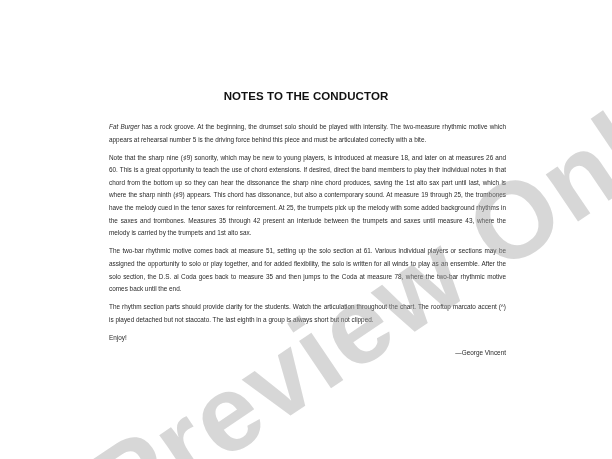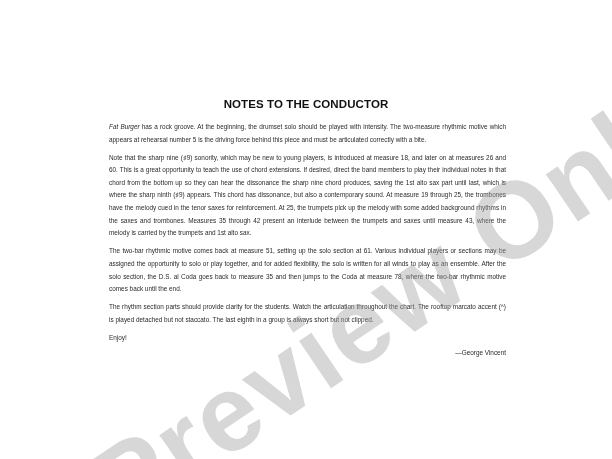--- a/index.html
+++ b/index.html
@@ -2,21 +2,21 @@
 <html><head>
   <meta charset="utf-8">
   <style>
     html, body { margin: 0; padding: 0; }
     body {
       width: 612px; height: 459px; background: #ffffff; position: relative; overflow: hidden;
       font-family: "Liberation Sans", "DejaVu Sans", sans-serif; color: #222;
     }
     .page { position: absolute; left: 0; top: 0; width: 612px; height: 459px; }
     .title {
-      position: absolute; left: 0; width: 612px; top: 98px; text-align: center;
+      position: absolute; left: 0; width: 612px; top: 90px; text-align: center;
       font-weight: bold; font-size: 11.5px; letter-spacing: 0.1px; color: #111;
     }
     .body {
       position: absolute; left: 109px; top: 121px; width: 397px;
       font-size: 6.4px; line-height: 12.6px; text-align: justify; color: #2a2a2a;
     }
     .body p { margin: 0 0 5.5px 0; }
     .body p.enjoy { margin-bottom: 2px; }
     .sig { text-align: right; margin: 0; }
     em { font-style: italic; }

